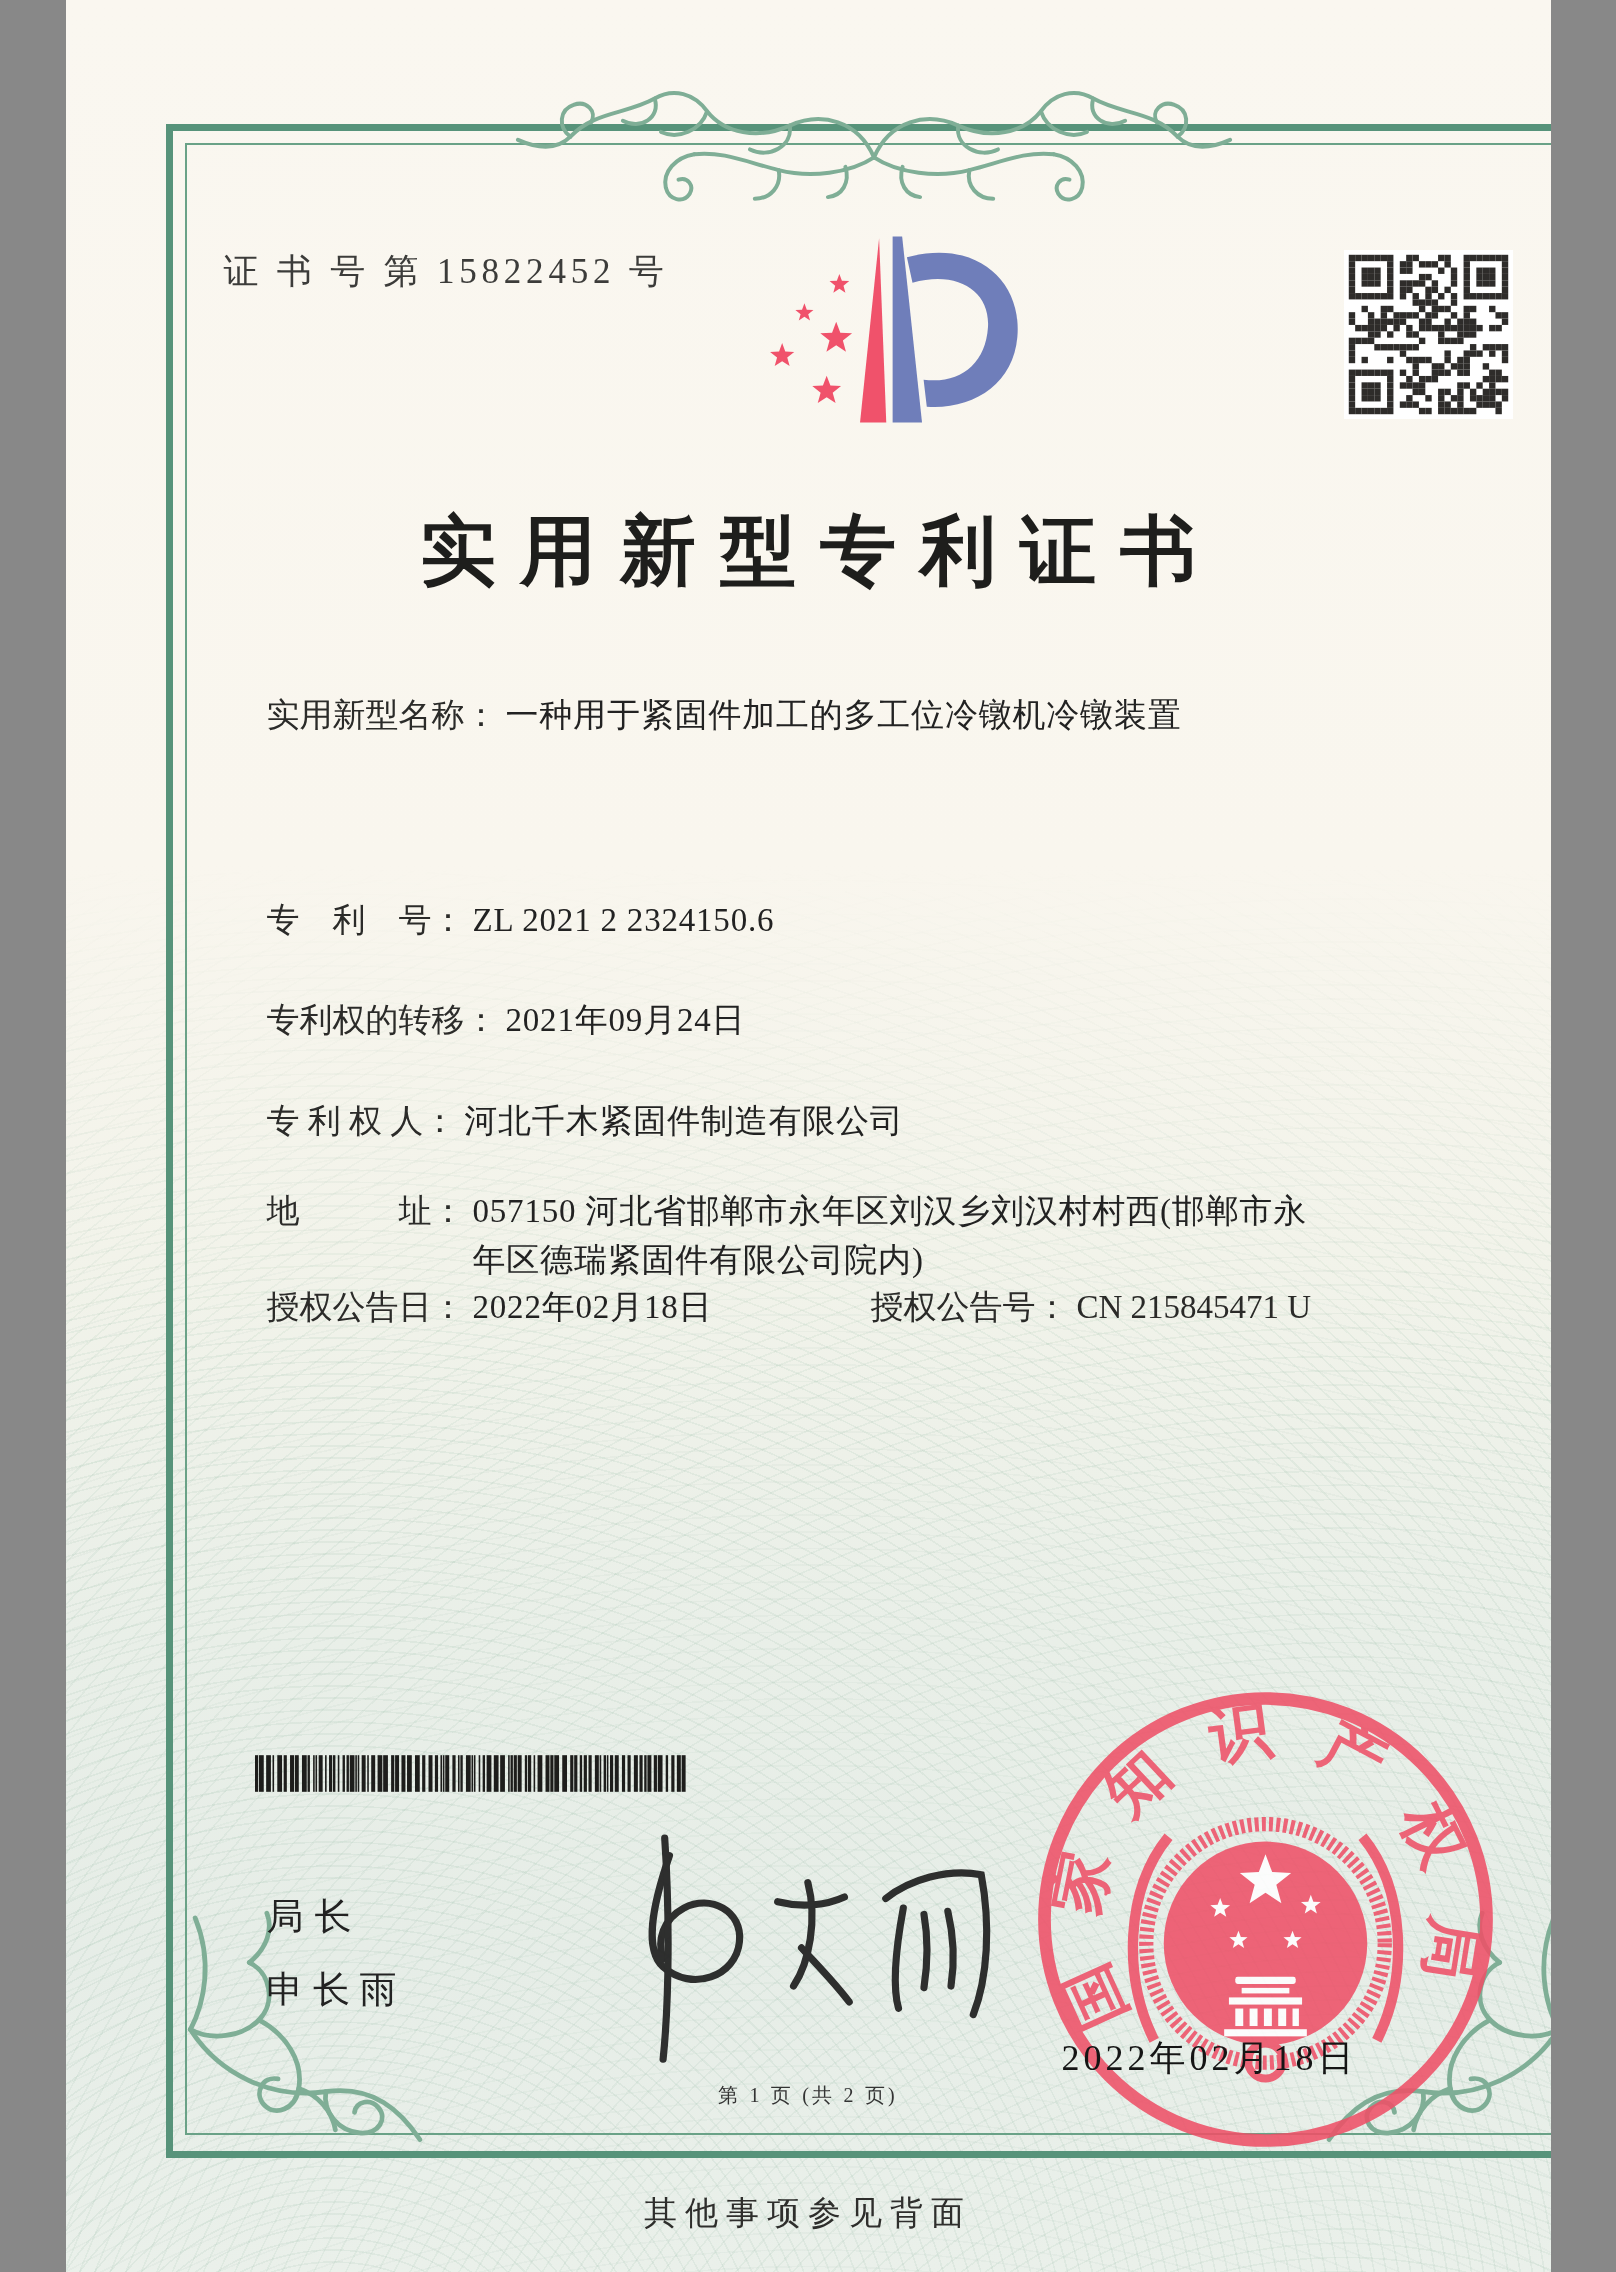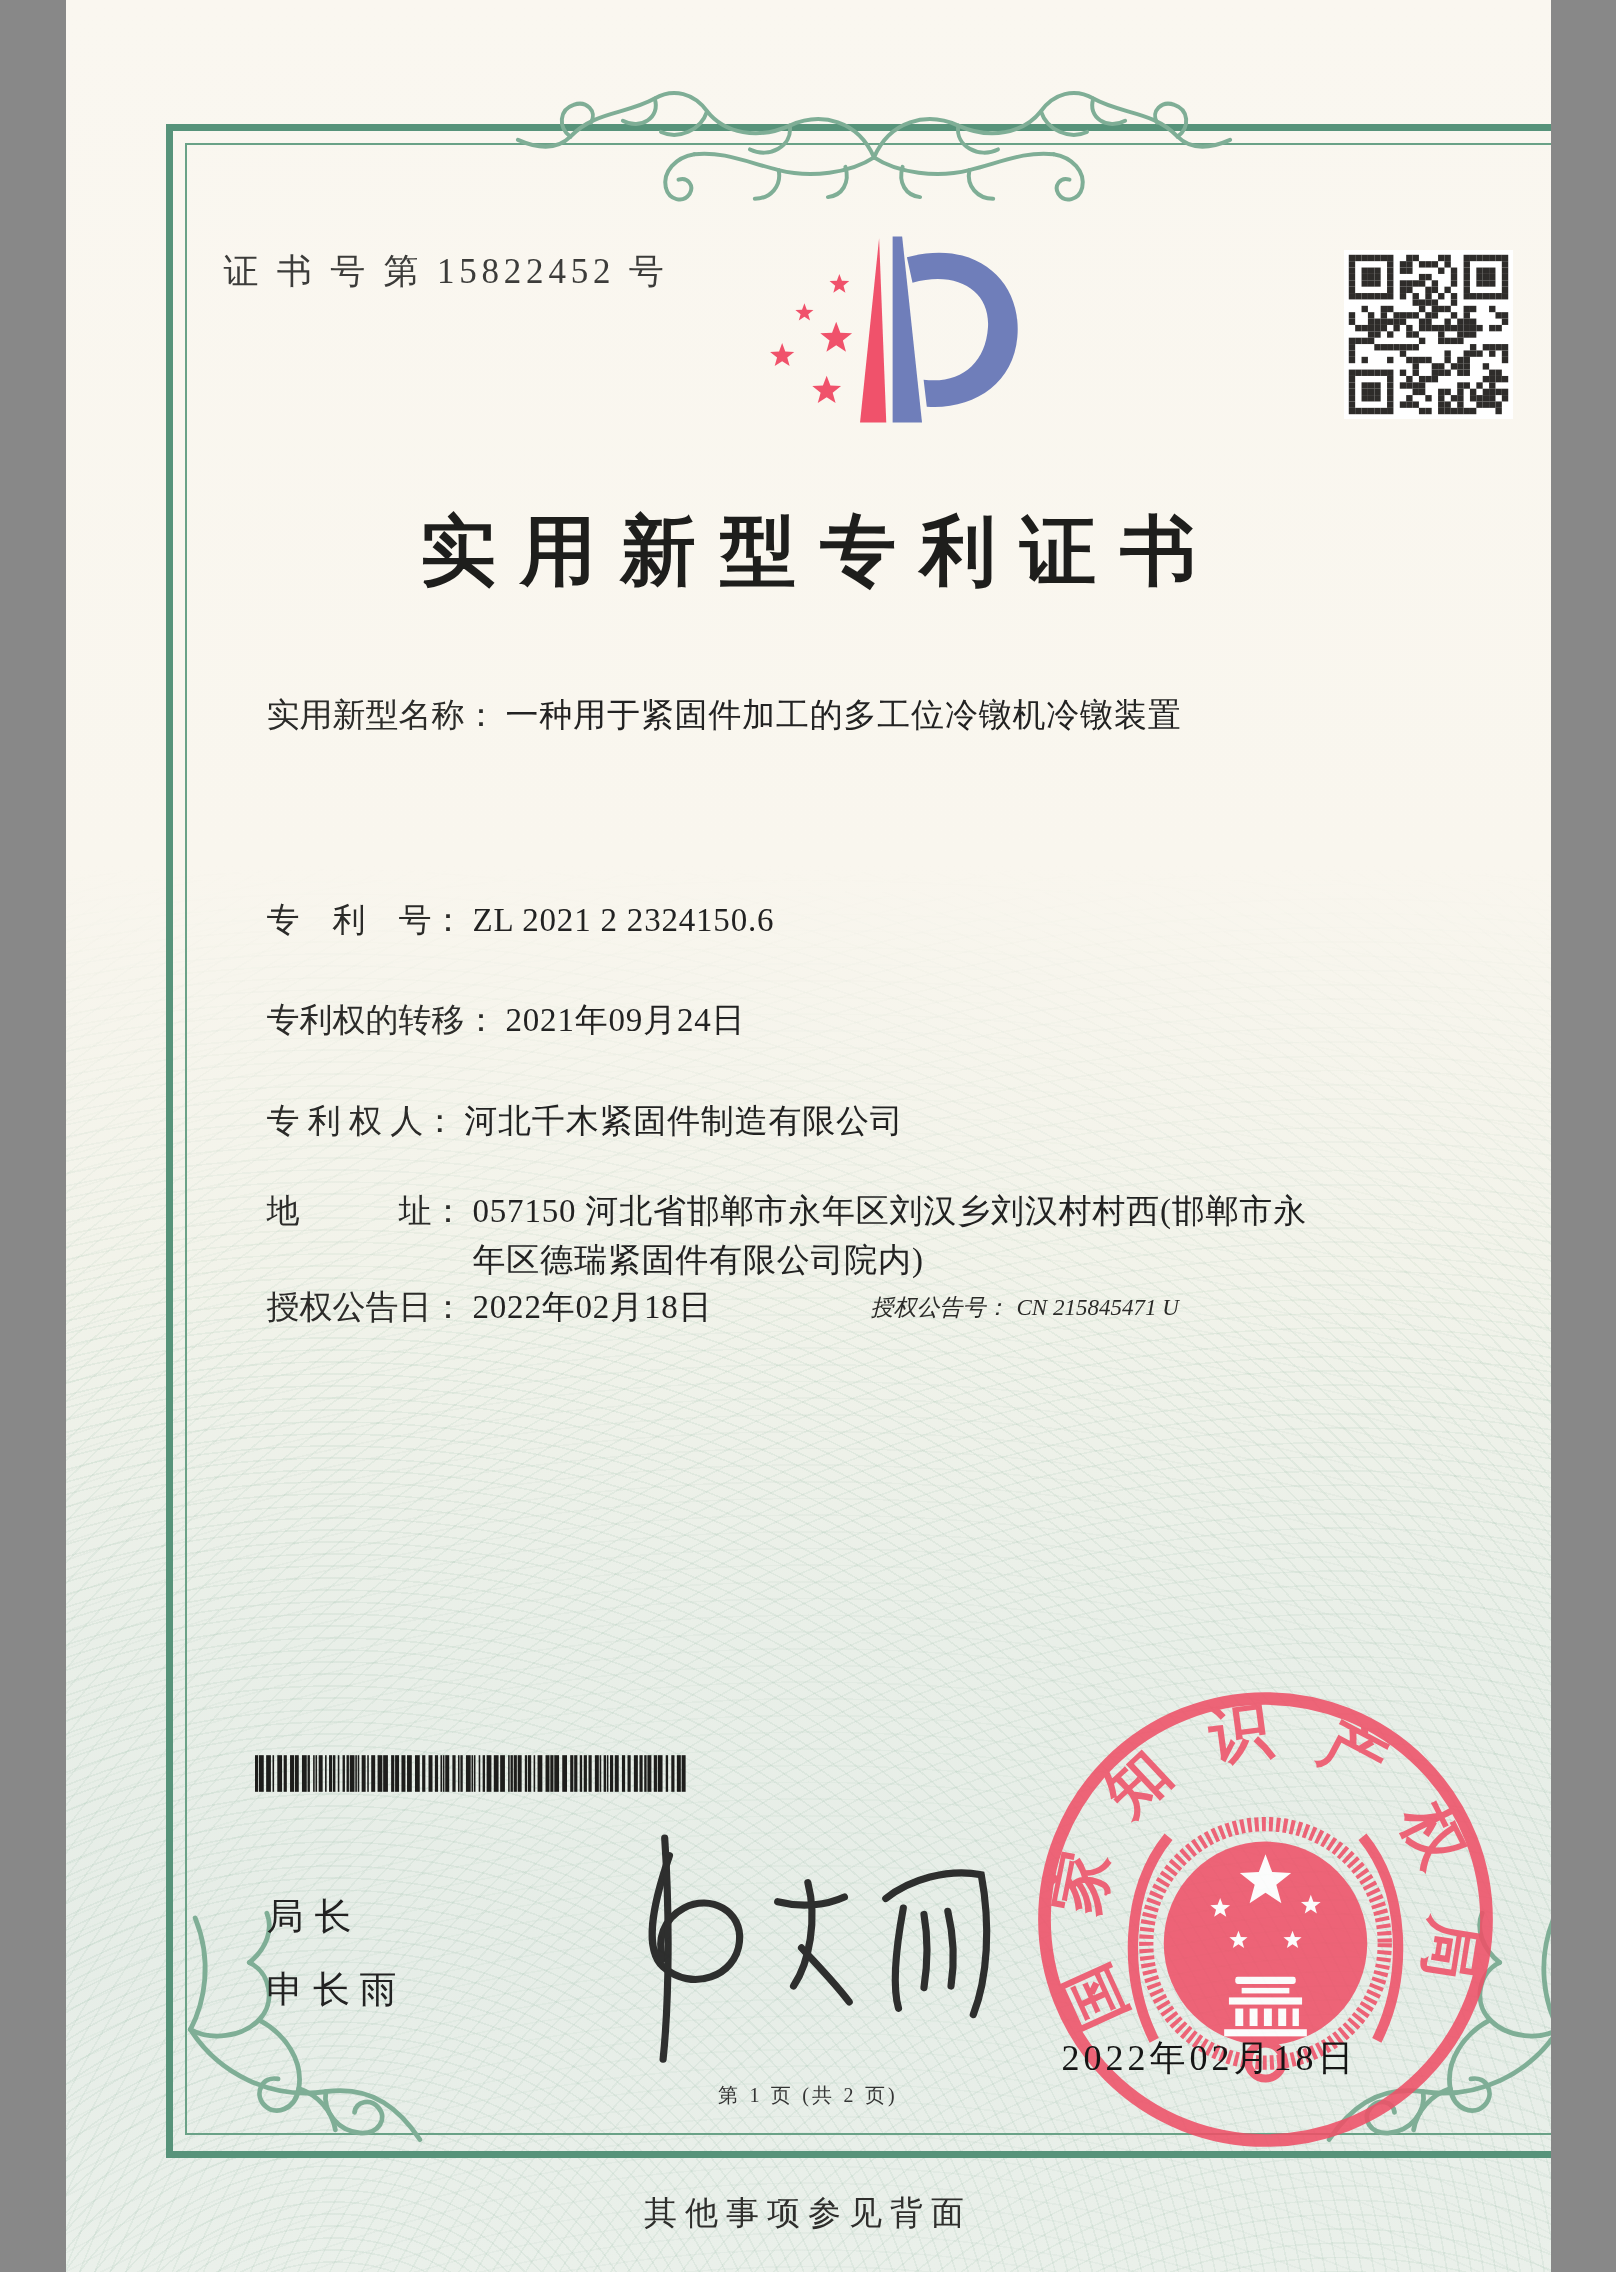--- a/index.html
+++ b/index.html
@@ -21,21 +21,21 @@
   .frame-inner{position:absolute;left:119px;top:143px;width:1370px;height:1988px;border:2.4px solid #6aa287;}
   .cert-no{position:absolute;left:158px;top:248px;font-size:35px;letter-spacing:4.8px;color:#3c3c3a;}
   .title{position:absolute;left:0;right:0;top:501px;text-align:center;font-size:76px;font-weight:bold;
          letter-spacing:24px;color:#1e1e1c;text-indent:24px;}
   .row{position:absolute;left:201px;font-size:33px;line-height:49px;display:flex;align-items:flex-start;}
   .row .lab{white-space:nowrap;flex:0 0 auto;margin-right:8px;color:#2b2b29;}
   .row .val{color:#222;letter-spacing:0.8px;}
   .r0{top:691px}.r1{top:796px}.r2{top:896px}.r3{top:996px}.r4{top:1097px}
   .r5{top:1187px}.r5 .val{max-width:867px;}
   .r6{top:1283px}
-  .grant2{position:absolute;left:805px;top:1283px;font-size:23px;line-height:49px;display:flex;font-style:italic;}
+  .grant2{position:absolute;left:805px;top:1283px;font-size:33px;line-height:49px;display:flex;}
   .grant2 .lab{margin-right:8px;}
   .paras{position:absolute;left:191px;top:1348px;width:1251px;font-size:32px;line-height:47px;
          text-align:justify;color:#242422;}
   .paras p{margin:0;text-indent:2em;}
   .commissioner-title{position:absolute;left:201px;top:1892px;font-size:37px;letter-spacing:11px;font-family:"Liberation Sans","DejaVu Sans",sans-serif;color:#222;}
   .commissioner-name{position:absolute;left:201px;top:1965px;font-size:37px;letter-spacing:9.5px;font-family:"Liberation Sans","DejaVu Sans",sans-serif;color:#222;}
   .seal-date{position:absolute;left:996px;top:2034px;font-size:36px;letter-spacing:4px;color:#151515;z-index:6;}
   .page-info{position:absolute;left:0;right:0;top:2082px;text-align:center;font-size:20px;letter-spacing:3.2px;color:#333;}
   .back-note{position:absolute;left:0;right:0;top:2191px;text-align:center;font-size:33px;letter-spacing:8px;color:#2e2e2c;}
   .abs{position:absolute;}

